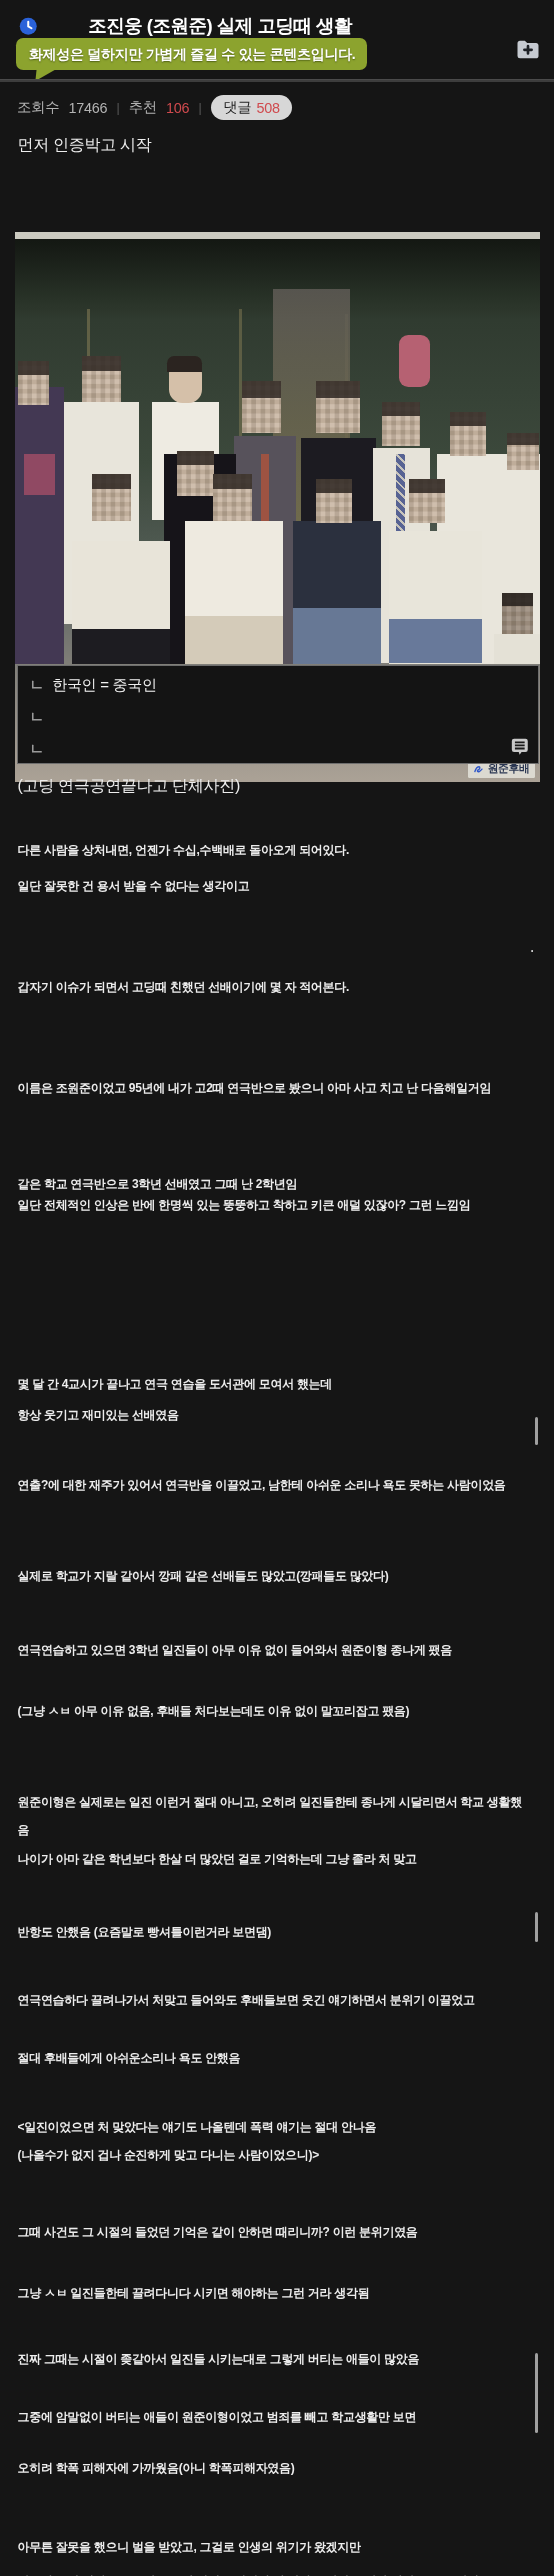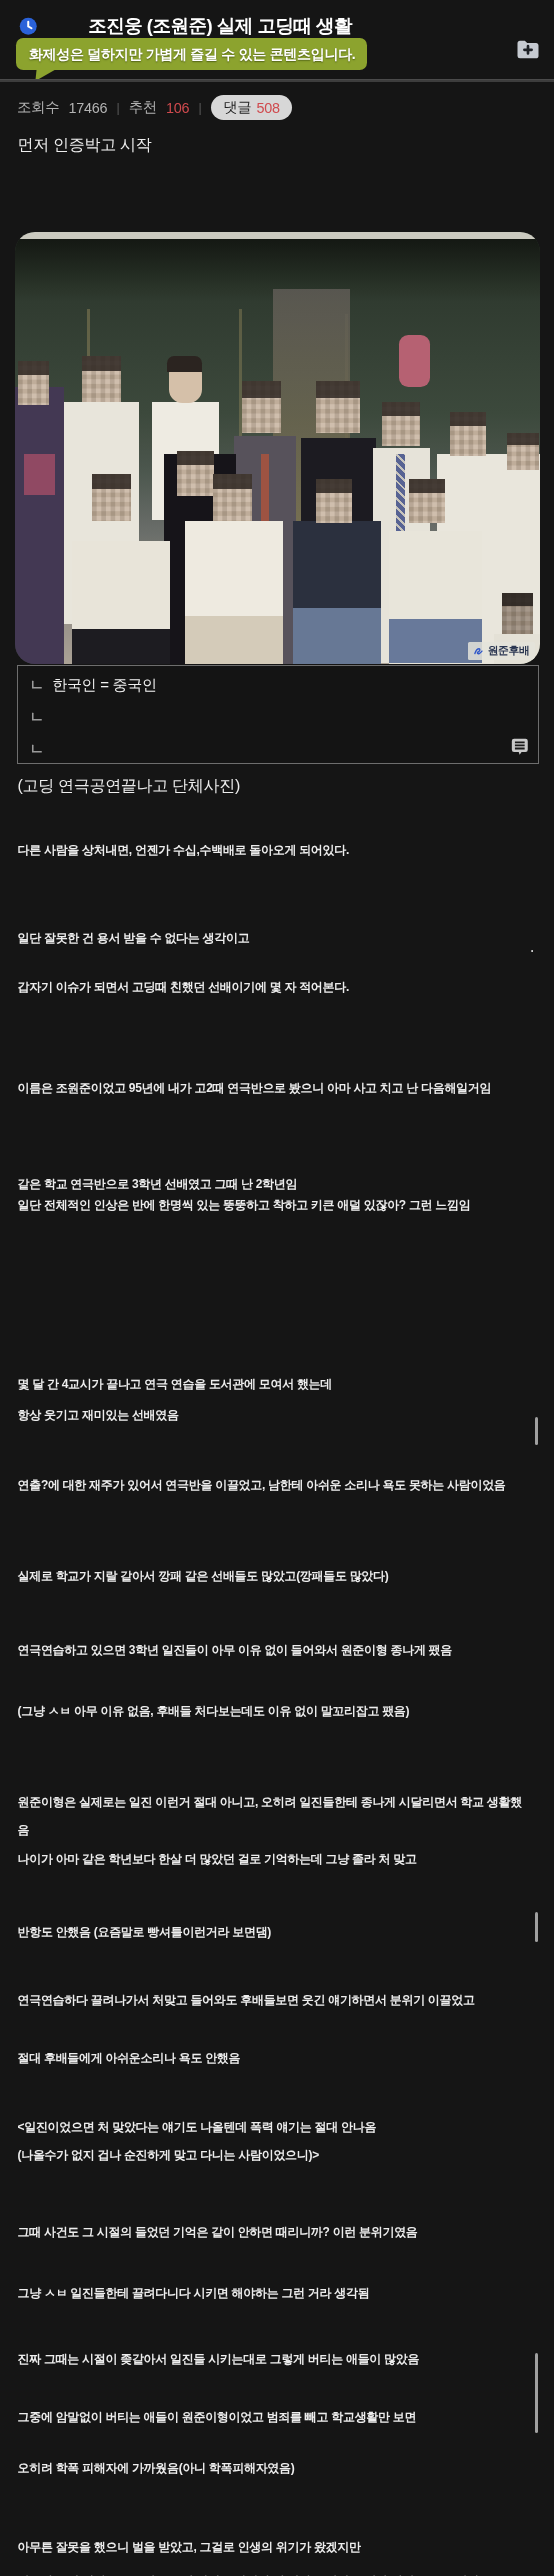--- a/index.html
+++ b/index.html
@@ -41,22 +41,22 @@
   .comments-badge .red{font-weight:400;}
   
   .intro{position:absolute;left:17.5px;top:135px;color:#ededed;font-size:16px;letter-spacing:-0.3px;}
   .para{
     position:absolute;left:17.5px;width:516px;
     color:#ededed;font-size:12px;line-height:28px;letter-spacing:-0.3px;font-weight:bold;
   }
   .para.dot{text-align:right;color:#cfcfcf;}
   
   .photo{
-    position:absolute;left:15px;top:232px;width:525px;height:432px;
-    overflow:hidden;background:#2c372c;cursor:pointer;border-radius:20px;
+    position:absolute;left:15px;top:232px;width:525px;height:550px;
+    overflow:hidden;background:#2c372c;cursor:pointer;
   }
   .scene{position:absolute;inset:0;filter:blur(0.7px) saturate(.85);}
   .scene .bgfill{position:absolute;inset:0;
     background:linear-gradient(180deg,#10140f 0%,#1d251c 7%,#2f3c2e 16%,#3a4a3a 42%,#4c584e 56%,#666b66 68%,#8d8880 84%,#aca294 100%);}
   .ph-edge{position:absolute;left:0;top:0;width:100%;height:7.2px;background:rgba(236,234,221,.85);}
   .shape{position:absolute;}
   .face{
     position:absolute;background:
       linear-gradient(90deg,rgba(0,0,0,.10) 0 50%,rgba(255,255,255,.06) 50% 100%),
       linear-gradient(0deg,rgba(255,255,255,.12) 0 50%,rgba(0,0,0,.05) 50% 100%),
@@ -202,21 +202,21 @@
     <svg viewBox="0 0 24 26" width="21.6" height="23">
         <path d="M3 4.5A2.5 2.5 0 0 1 5.5 2h13A2.5 2.5 0 0 1 21 4.5v10a2.5 2.5 0 0 1-2.5 2.5H14l-2.2 3-1-3H5.5A2.5 2.5 0 0 1 3 14.5z" fill="#c9c9c9"></path>
         <path d="M6.5 6h11M6.5 9.5h11M6.5 13h11" stroke="#1b1b1b" stroke-width="2"></path>
       </svg>
   </div>
 </div>
 
 <div class="caption">(고딩 연극공연끝나고 단체사진)</div>
 
 <div class="para" style="top:836px">다른 사람을 상처내면, 언젠가 수십,수백배로 돌아오게 되어있다.</div>
-<div class="para" style="top:924px">일단 잘못한 건 용서 받을 수 없다는 생각이고</div>
+<div class="para" style="top:872px">일단 잘못한 건 용서 받을 수 없다는 생각이고</div>
 <div class="para dot" style="top:934px">.</div>
 <div class="para" style="top:973px">갑자기 이슈가 되면서 고딩때 친했던 선배이기에 몇 자 적어본다.</div>
 <div class="para" style="top:1074px">이름은 조원준이었고 95년에 내가 고2때 연극반으로 봤으니 아마 사고 치고 난 다음해일거임</div>
 <div class="para" style="top:1170px">같은 학교 연극반으로 3학년 선배였고 그때 난 2학년임</div>
 <div class="para" style="top:1191px">일단 전체적인 인상은 반에 한명씩 있는 뚱뚱하고 착하고 키큰 애덜 있잖아? 그런 느낌임</div>
 <div class="para" style="top:1370px">몇 달 간 4교시가 끝나고 연극 연습을 도서관에 모여서 했는데</div>
 <div class="para" style="top:1401px">항상 웃기고 재미있는 선배였음</div>
 <div class="para" style="top:1471px">연출?에 대한 재주가 있어서 연극반을 이끌었고, 남한테 아쉬운 소리나 욕도 못하는 사람이었음</div>
 <div class="para" style="top:1562px">실제로 학교가 지랄 같아서 깡패 같은 선배들도 많았고(깡패들도 많았다)</div>
 <div class="para" style="top:1636px">연극연습하고 있으면 3학년 일진들이 아무 이유 없이 들어와서 원준이형 종나게 팼음</div>

